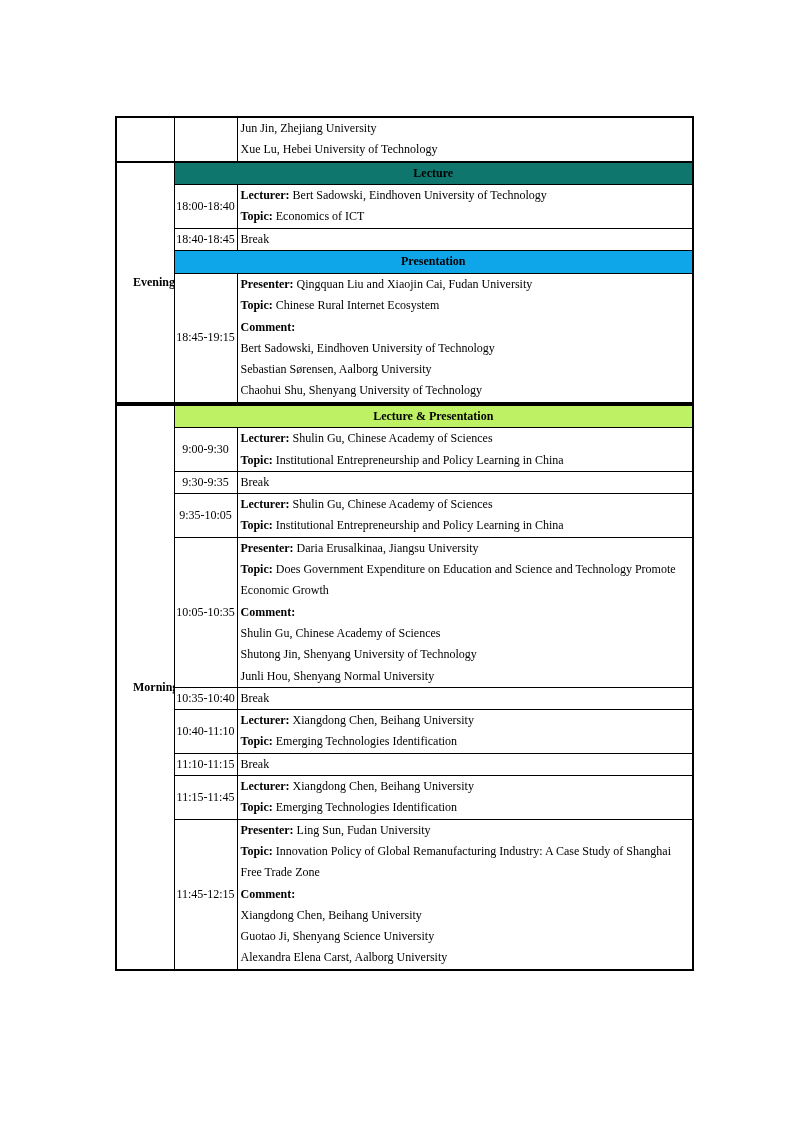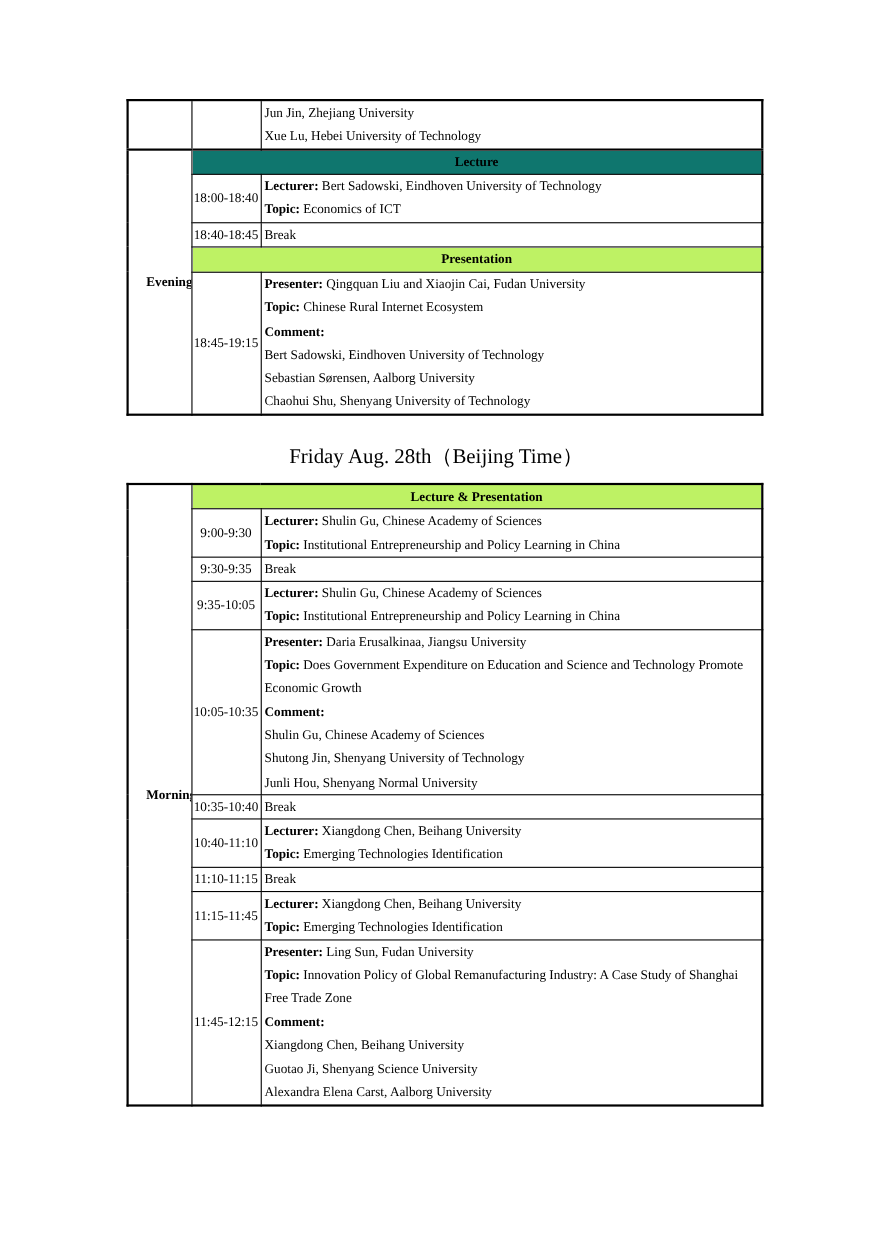--- a/index.html
+++ b/index.html
@@ -12,21 +12,21 @@
     font-family: "Liberation Serif", "DejaVu Serif", serif;
     overflow: hidden;
   }
   table.sched {
     border-collapse: collapse;
     table-layout: fixed;
     width: 577px;
     margin-left: 115px;
     border: 2px solid #000000;
   }
-  table.t1 { margin-top: 90px; }
+  table.t1 { margin-top: 116px; }
   table.t2 { margin-top: 0; }
   col.c-session { width: 58px; }
   col.c-time    { width: 63px; }
   col.c-content { width: 456px; }
   td {
     border: 1px solid #000000;
     padding: 0 1px 0 3px;
     vertical-align: middle;
     font-size: 12px;
     line-height: 21.3px;
@@ -81,37 +81,36 @@
       <td>
         <div class="ln"><b>Lecturer:</b> <span>Bert Sadowski, Eindhoven University of Technology</span></div>
         <div class="ln"><b>Topic:</b> <span>Economics of ICT</span></div>
       </td>
     </tr>
     <tr class="hbreak">
       <td class="time-cell">18:40-18:45</td>
       <td>Break</td>
     </tr>
     <tr class="hgreen">
-      <td class="head-cell" colspan="2" style="background-color: #bef264;">Presentation</td>
+      <td class="head-cell" colspan="2" style="background-color: #0ea5e9;">Presentation</td>
     </tr>
     <tr class="h6">
       <td class="time-cell">18:45-19:15</td>
       <td>
         <div class="ln"><b>Presenter:</b> <span>Qingquan Liu and Xiaojin Cai, Fudan University</span></div>
         <div class="ln"><b>Topic:</b> <span>Chinese Rural Internet Ecosystem</span></div>
         <div class="ln"><b>Comment:</b></div>
         <div class="ln">Bert Sadowski, Eindhoven University of Technology</div>
         <div class="ln">Sebastian Sørensen, Aalborg University</div>
         <div class="ln">Chaohui Shu, Shenyang University of Technology</div>
       </td>
     </tr>
   </tbody>
     </table>
 
-  <div class="day-title">Friday Aug. 28th（Beijing Time）</div>
 
   <table class="sched t2">
     <colgroup>
         <col class="c-session">
         <col class="c-time">
         <col class="c-content">
       </colgroup>
     <tbody>
         <tr class="hgreen">
       <td class="session-cell" rowspan="10">Morning</td>

